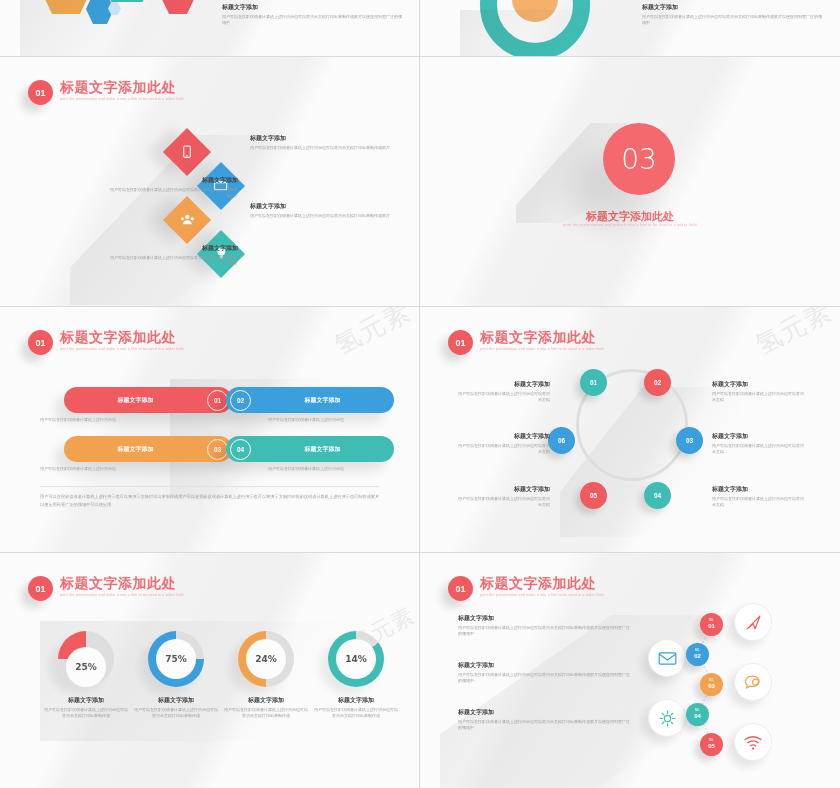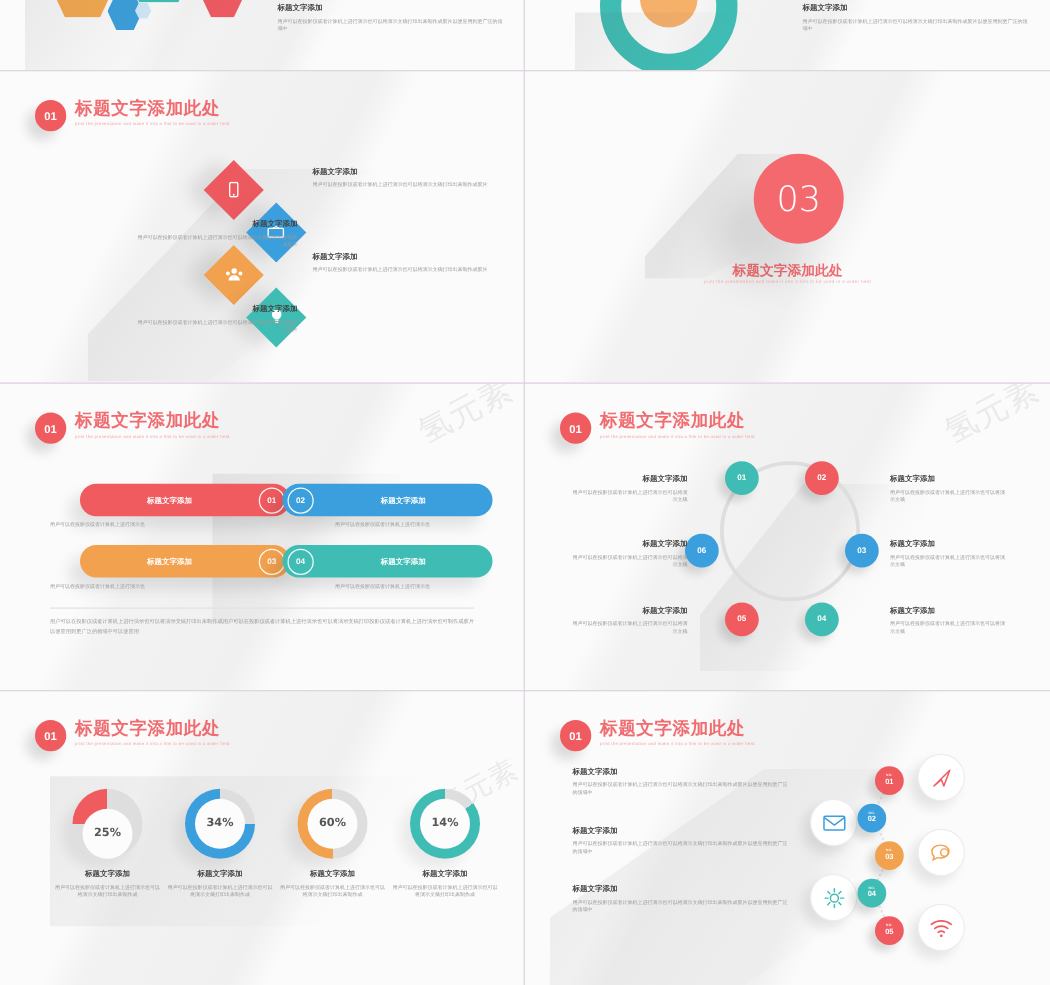--- a/index.html
+++ b/index.html
@@ -7,21 +7,21 @@
     width:840px; height:788px;
     background:#e9e9ea;
     font-family:"Liberation Sans","DejaVu Sans",sans-serif;
     overflow:hidden;
   }
   .grid{
     width:840px; height:788px;
     display:grid;
     grid-template-columns:419px 1px 420px;
     grid-template-rows:56px 1px 249px 1px 245px 1px 235px;
-    background:#f0abfc;
+    background:#d946ef;
   }
   .vdiv, .hdiv{ background:#dadada; }
   .slide{
     position:relative;
     background:#fbfbfb;
     overflow:hidden;
   }
   
   .bg-sheen{
     position:absolute; inset:0;
@@ -425,28 +425,28 @@
 
     <div id="donut-row">
         <div class="donut" style="left: 58px; top: 78px; background: conic-gradient(rgb(222, 222, 222) 0deg, rgb(222, 222, 222) 270deg, rgb(239, 91, 95) 270deg, rgb(239, 91, 95) 360deg); align-items: flex-end;">
           <div class="hole">25%</div>
         </div>
         <div class="donut-cap" style="left: 43px; top: 142px;">
           <div class="body-title">标题文字添加</div>
           <div class="body-text" style="margin-top: 3px;">用户可以在投影仪或者计算机上进行演示也可以将演示文稿打印出来制作成</div>
         </div>
         <div class="donut" style="left: 148px; top: 78px; background: conic-gradient(rgb(222, 222, 222) 0deg, rgb(222, 222, 222) 90deg, rgb(58, 159, 220) 90deg, rgb(58, 159, 220) 360deg);">
-          <div class="hole">34%</div>
+          <div class="hole">75%</div>
         </div>
         <div class="donut-cap" style="left: 133px; top: 142px;">
           <div class="body-title">标题文字添加</div>
           <div class="body-text" style="margin-top: 3px;">用户可以在投影仪或者计算机上进行演示也可以将演示文稿打印出来制作成</div>
         </div>
         <div class="donut" style="left: 238px; top: 78px; background: conic-gradient(rgb(222, 222, 222) 0deg, rgb(222, 222, 222) 180deg, rgb(242, 161, 79) 180deg, rgb(242, 161, 79) 360deg);">
-          <div class="hole">60%</div>
+          <div class="hole">24%</div>
         </div>
         <div class="donut-cap" style="left: 223px; top: 142px;">
           <div class="body-title">标题文字添加</div>
           <div class="body-text" style="margin-top: 3px;">用户可以在投影仪或者计算机上进行演示也可以将演示文稿打印出来制作成</div>
         </div>
         <div class="donut" style="left: 328px; top: 78px; background: conic-gradient(rgb(222, 222, 222) 0deg, rgb(222, 222, 222) 54deg, rgb(63, 189, 180) 54deg, rgb(63, 189, 180) 360deg);">
           <div class="hole">14%</div>
         </div>
         <div class="donut-cap" style="left: 313px; top: 142px;">
           <div class="body-title">标题文字添加</div>

